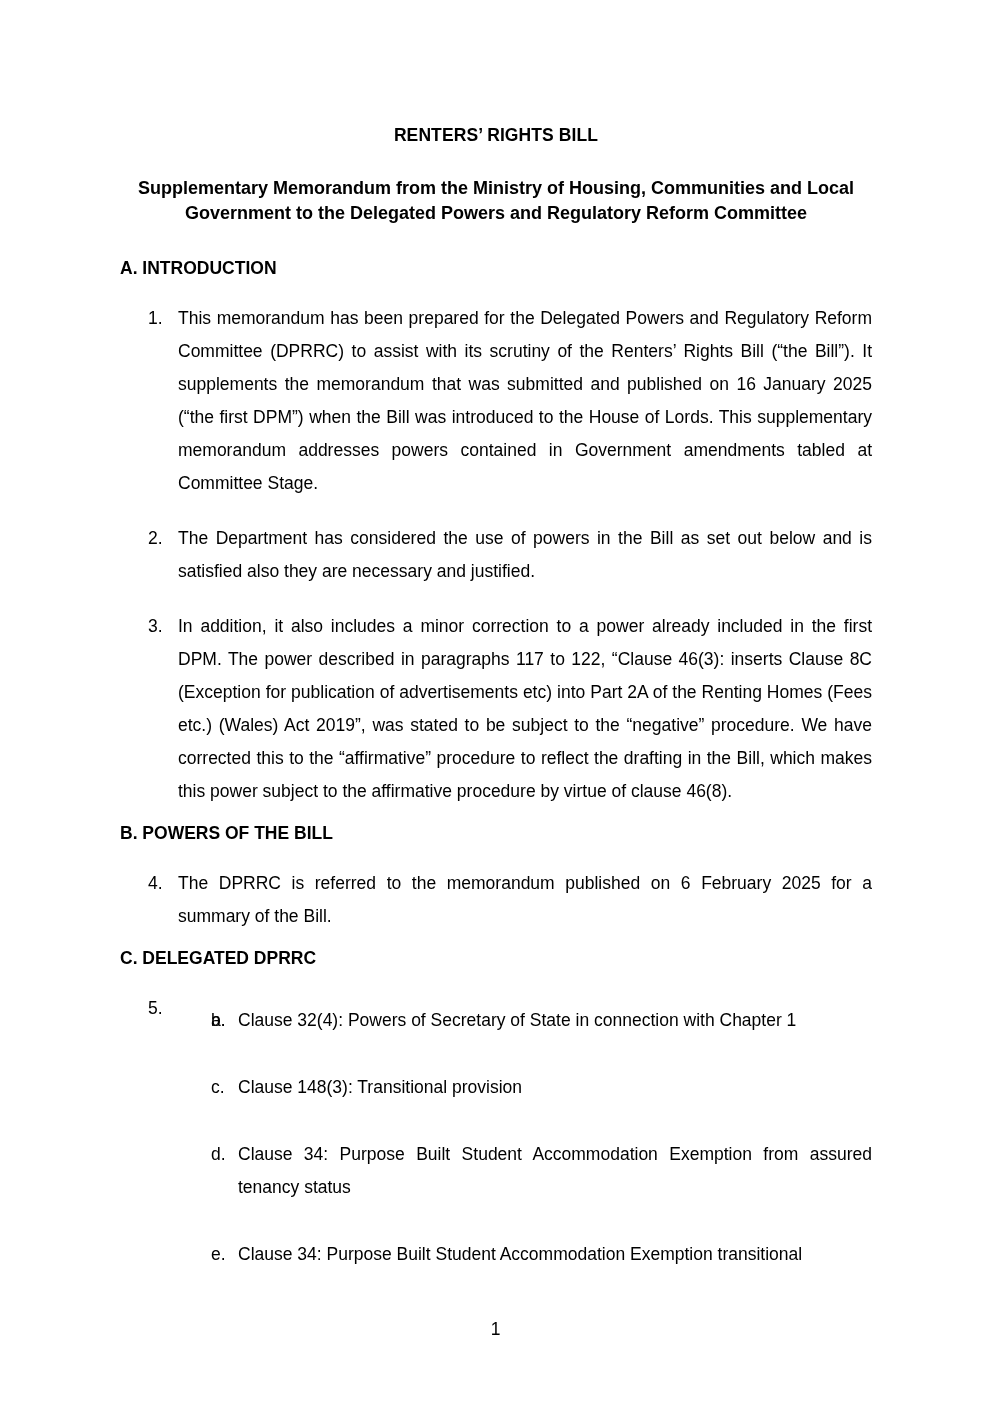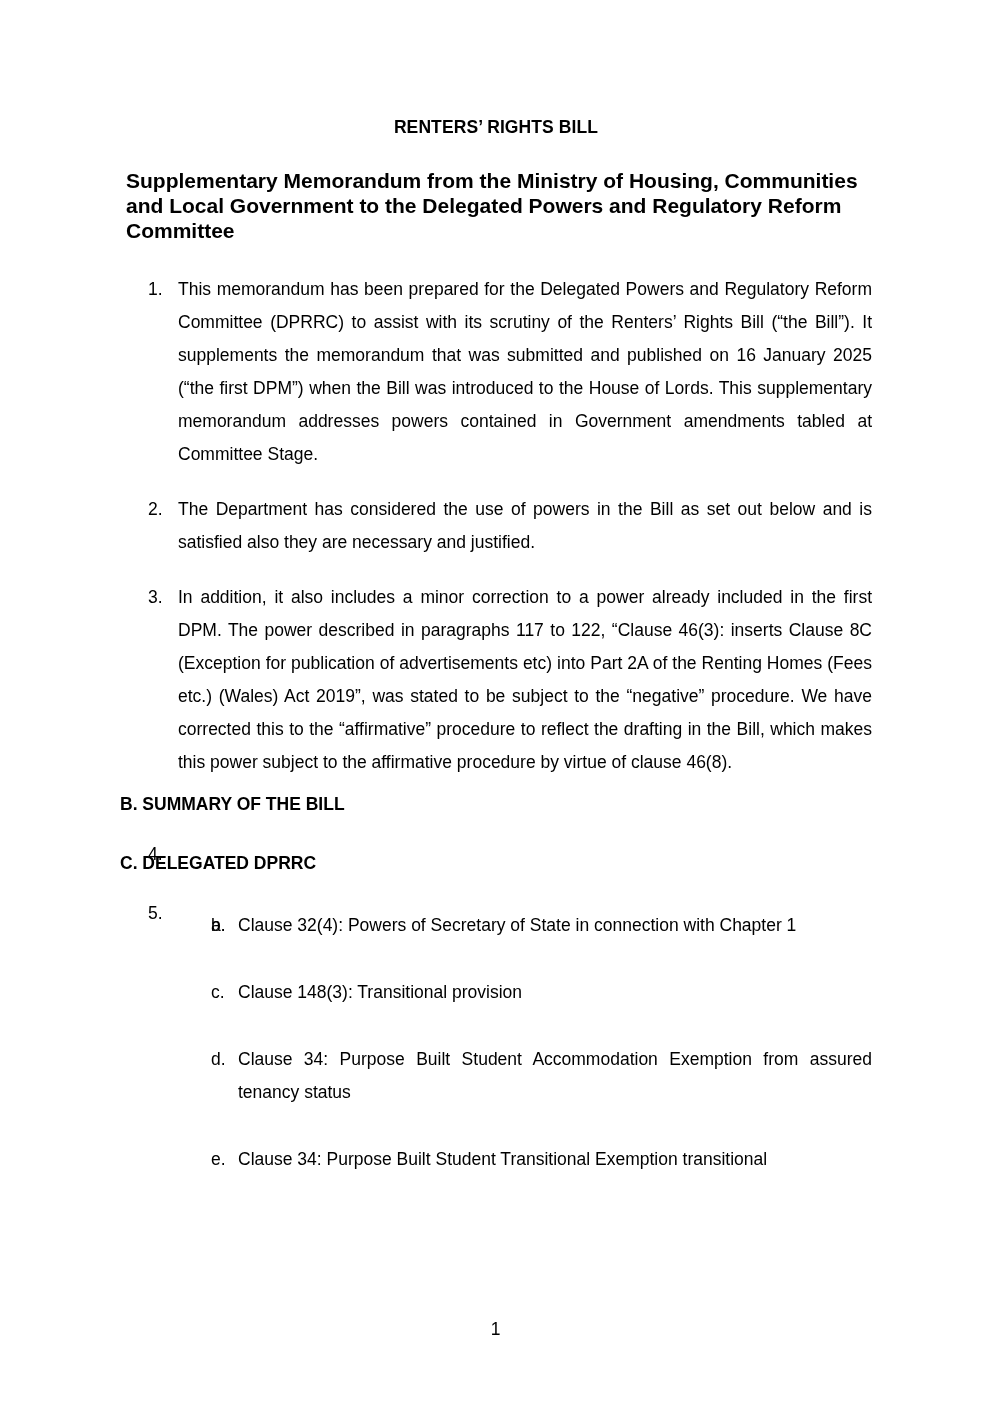--- a/index.html
+++ b/index.html
@@ -32,28 +32,28 @@
     left: 120px;
     top: 112px;
     width: 752px;
   }
 
   .doc-title {
     text-align: center;
     font-weight: bold;
     font-size: 17.5px;
     line-height: 22px;
-    margin: 4px 0 30px 0;
+    margin: 12px 0 30px 0;
     letter-spacing: 0.1px;
   }
 
   .doc-subtitle {
-    text-align: left;
+    text-align: center;
     font-weight: bold;
-    font-size: 21px;
+    font-size: 18px;
     line-height: 25px;
     margin: 0 0 30px 0;
     padding: 0 6px;
   }
 
   .section-heading {
     font-weight: bold;
     font-size: 17.5px;
     line-height: 24px;
     margin: 0 0 22px 0;
@@ -132,43 +132,45 @@
 <body>
 
 <div class="page">
 
   <div class="content">
 
     <h1 class="doc-title">RENTERS’ RIGHTS BILL</h1>
 
     <h2 class="doc-subtitle">Supplementary Memorandum from the Ministry of Housing, Communities and Local Government to the Delegated Powers and Regulatory Reform Committee</h2>
 
+    <h3 class="section-heading">A. INTRODUCTION</h3>
 
     <ol class="num-list">
       <li class="num-item">
         <span class="marker">1.</span>
         <span>This memorandum has been prepared for the Delegated Powers and Regulatory Reform Committee (DPRRC) to assist with its scrutiny of the Renters’ Rights Bill (“the Bill”). It supplements the memorandum that was submitted and published on 16 January 2025 (“the first DPM”) when the Bill was introduced to the House of Lords. This supplementary memorandum addresses powers contained in Government amendments tabled at Committee Stage.</span>
       </li>
       <li class="num-item">
         <span class="marker">2.</span>
         <span>The Department has considered the use of powers in the Bill as set out below and is satisfied also they are necessary and justified.</span>
       </li>
       <li class="num-item">
         <span class="marker">3.</span>
         <span>In addition, it also includes a minor correction to a power already included in the first DPM. The power described in paragraphs 117 to 122, “Clause 46(3): inserts Clause 8C (Exception for publication of advertisements etc) into Part 2A of the Renting Homes (Fees etc.) (Wales) Act 2019”, was stated to be subject to the “negative” procedure. We have corrected this to the “affirmative” procedure to reflect the drafting in the Bill, which makes this power subject to the affirmative procedure by virtue of clause 46(8).</span>
       </li>
     </ol>
 
     <div class="block-gap-lg"></div>
 
-    <h3 class="section-heading">B. SUMMARY OF THE BILL</h3>
+    <h3 class="section-heading">B. POWERS OF THE BILL</h3>
 
     <ol class="num-list">
       <li class="num-item">
         <span class="marker">4.</span>
+        <span>The DPRRC is referred to the memorandum published on 6 February 2025 for a summary of the Bill.</span>
       </li>
     </ol>
 
     <div class="block-gap-lg"></div>
 
     <h3 class="section-heading">C. DELEGATED DPRRC</h3>
 
     <ol class="num-list">
       <li class="num-item">
         <span class="marker">5.</span>
@@ -186,21 +188,21 @@
       <li class="alpha-item">
         <span class="marker">c.</span>
         <span>Clause 148(3): Transitional provision</span>
       </li>
       <li class="alpha-item">
         <span class="marker">d.</span>
         <span>Clause 34: Purpose Built Student Accommodation Exemption from assured tenancy status</span>
       </li>
       <li class="alpha-item">
         <span class="marker">e.</span>
-        <span>Clause 34: Purpose Built Student Transitional Exemption transitional</span>
+        <span>Clause 34: Purpose Built Student Accommodation Exemption transitional</span>
       </li>
 
     </ol>
 
   </div>
 
   <div class="page-number">1</div>
 
 </div>
 

